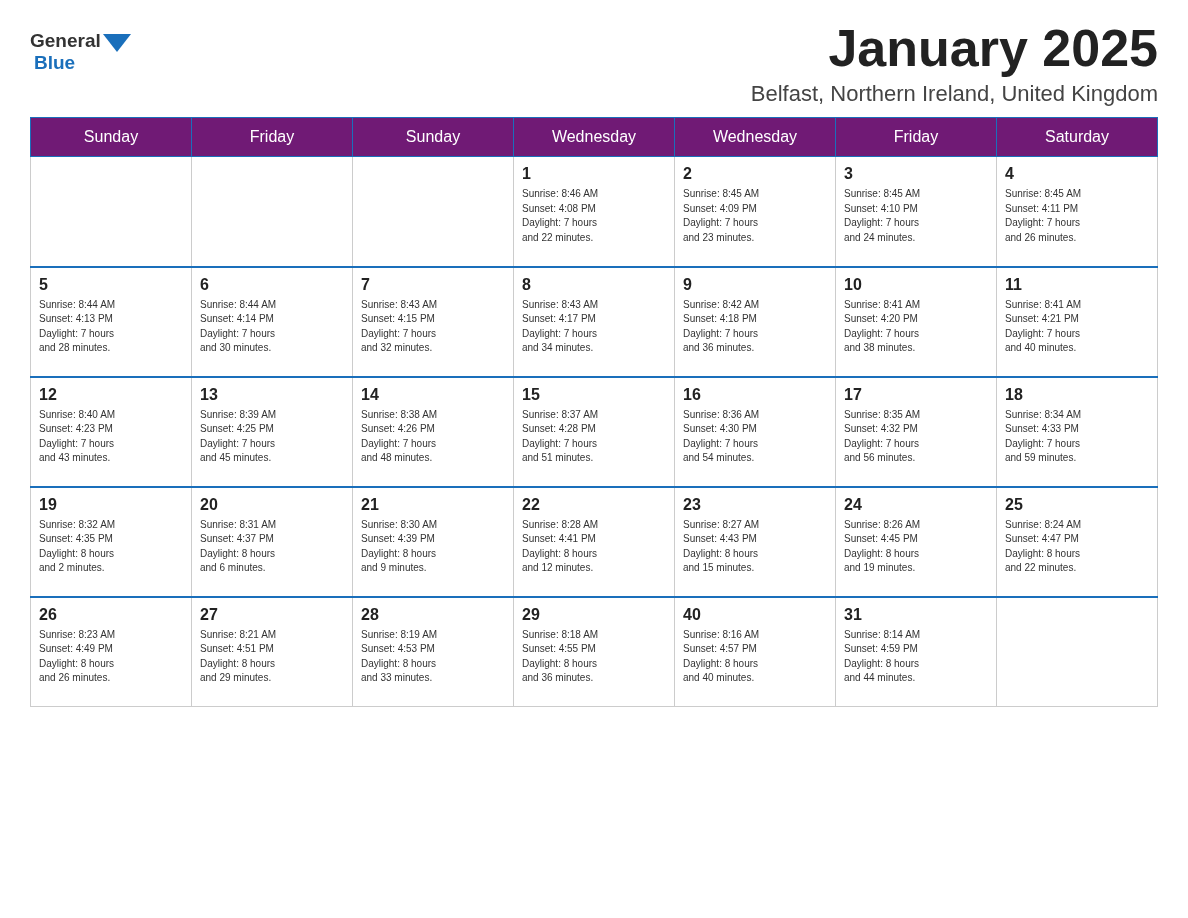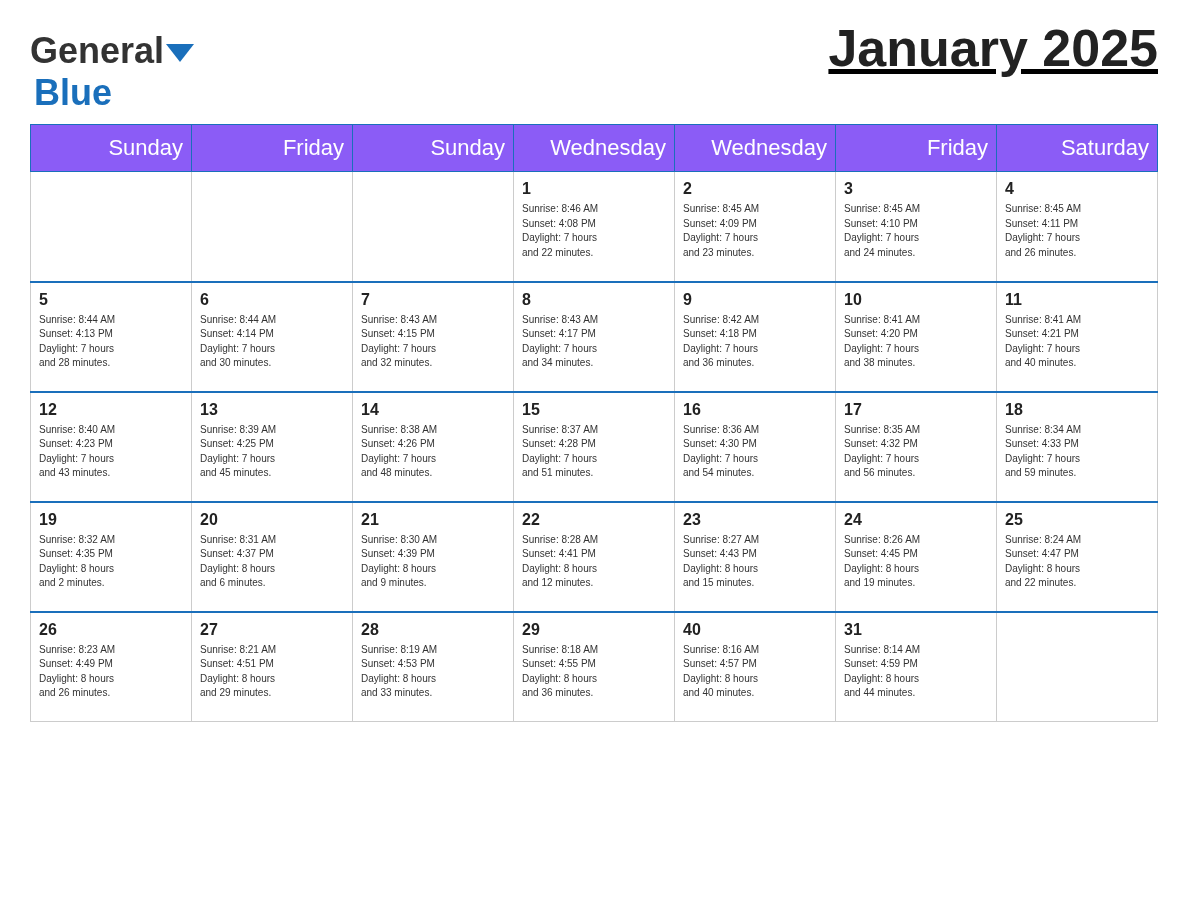--- a/index.html
+++ b/index.html
@@ -15,65 +15,64 @@
       justify-content: space-between;
       align-items: flex-start;
       margin-bottom: 10px;
     }
     .logo {
       display: flex;
       align-items: center;
       margin-top: 10px;
     }
     .logo-text {
-      font-size: 36px;
+      font-size: 19px;
       font-weight: bold;
       color: #333;
     }
     .logo-blue {
       color: #1a6fbb;
       text-align: right;
     }
     .logo-arrow {
       width: 0;
       height: 0;
       border-left: 14px solid transparent;
       border-right: 14px solid transparent;
       border-top: 18px solid #1a6fbb;
       display: inline-block;
       margin-left: 2px;
       margin-bottom: -4px;
     }
     .title-section {
       text-align: right;
-      text-decoration: underline;
     }
     .calendar-title {
       font-size: 52px;
       font-weight: bold;
       color: #222;
       line-height: 1.1;
     }
     .calendar-subtitle {
       font-size: 22px;
       color: #444;
       margin-top: 4px;
     }
     .calendar {
       width: 100%;
       border-collapse: collapse;
       border: 1px solid #aaa;
     }
     .calendar th {
-      background-color: #8b5cf6;
+      background-color: #701a75;
       color: #fff;
-      font-size: 22px;
+      font-size: 16px;
       font-weight: normal;
       padding: 10px 8px;
-      text-align: right;
+      text-align: center;
       border: 1px solid #1a6fbb;
     }
     .calendar td {
       vertical-align: top;
       padding: 8px 8px;
       border: 1px solid #ccc;
       width: 14.28%;
       min-height: 100px;
       height: 110px;
     }
@@ -104,20 +103,21 @@
     <div style="display:flex;flex-direction:column;align-items:flex-start;">
       <div style="display:flex;align-items:center;">
         <span class="logo-text">General</span>
         <span class="logo-arrow"></span>
       </div>
       <span class="logo-text logo-blue" style="margin-left:4px;">Blue</span>
     </div>
   </div>
   <div class="title-section">
     <div class="calendar-title">January 2025</div>
+    <div class="calendar-subtitle">Belfast, Northern Ireland, United Kingdom</div>
   </div>
 </div>
 
 <table class="calendar">
   <thead>
     <tr>
     <th>Sunday</th>
         <th>Friday</th>
         <th>Sunday</th>
         <th>Wednesday</th>

